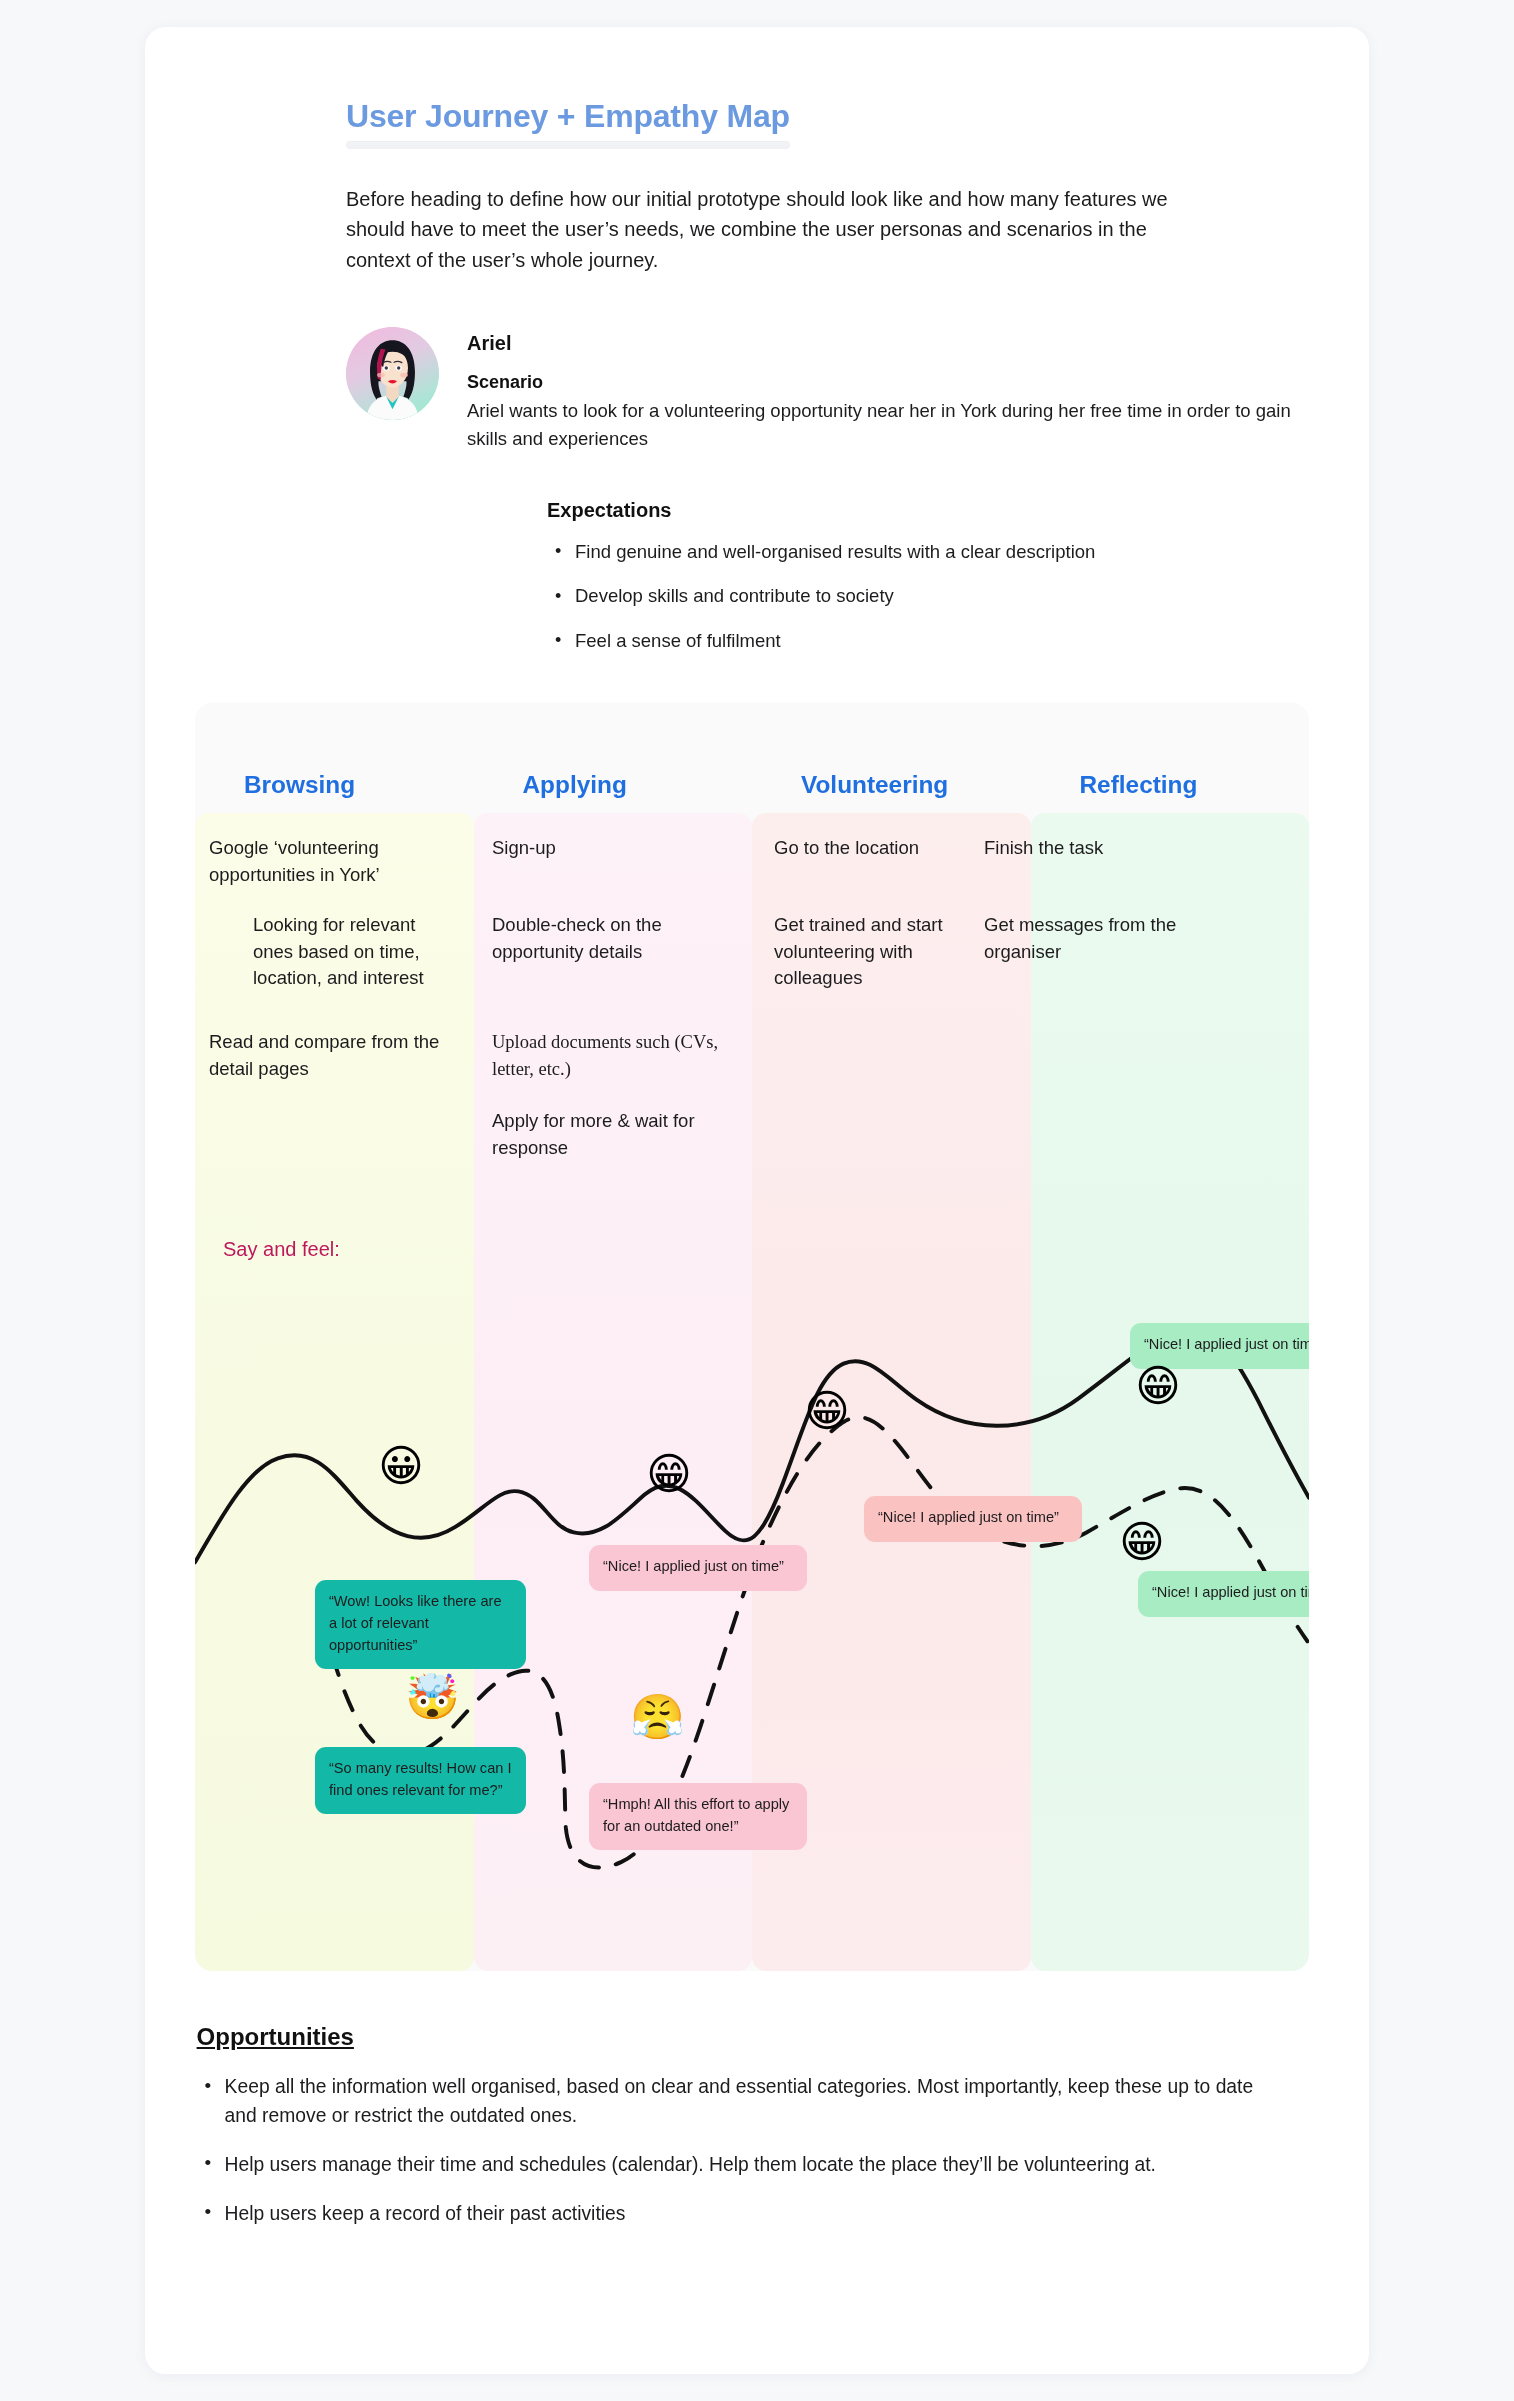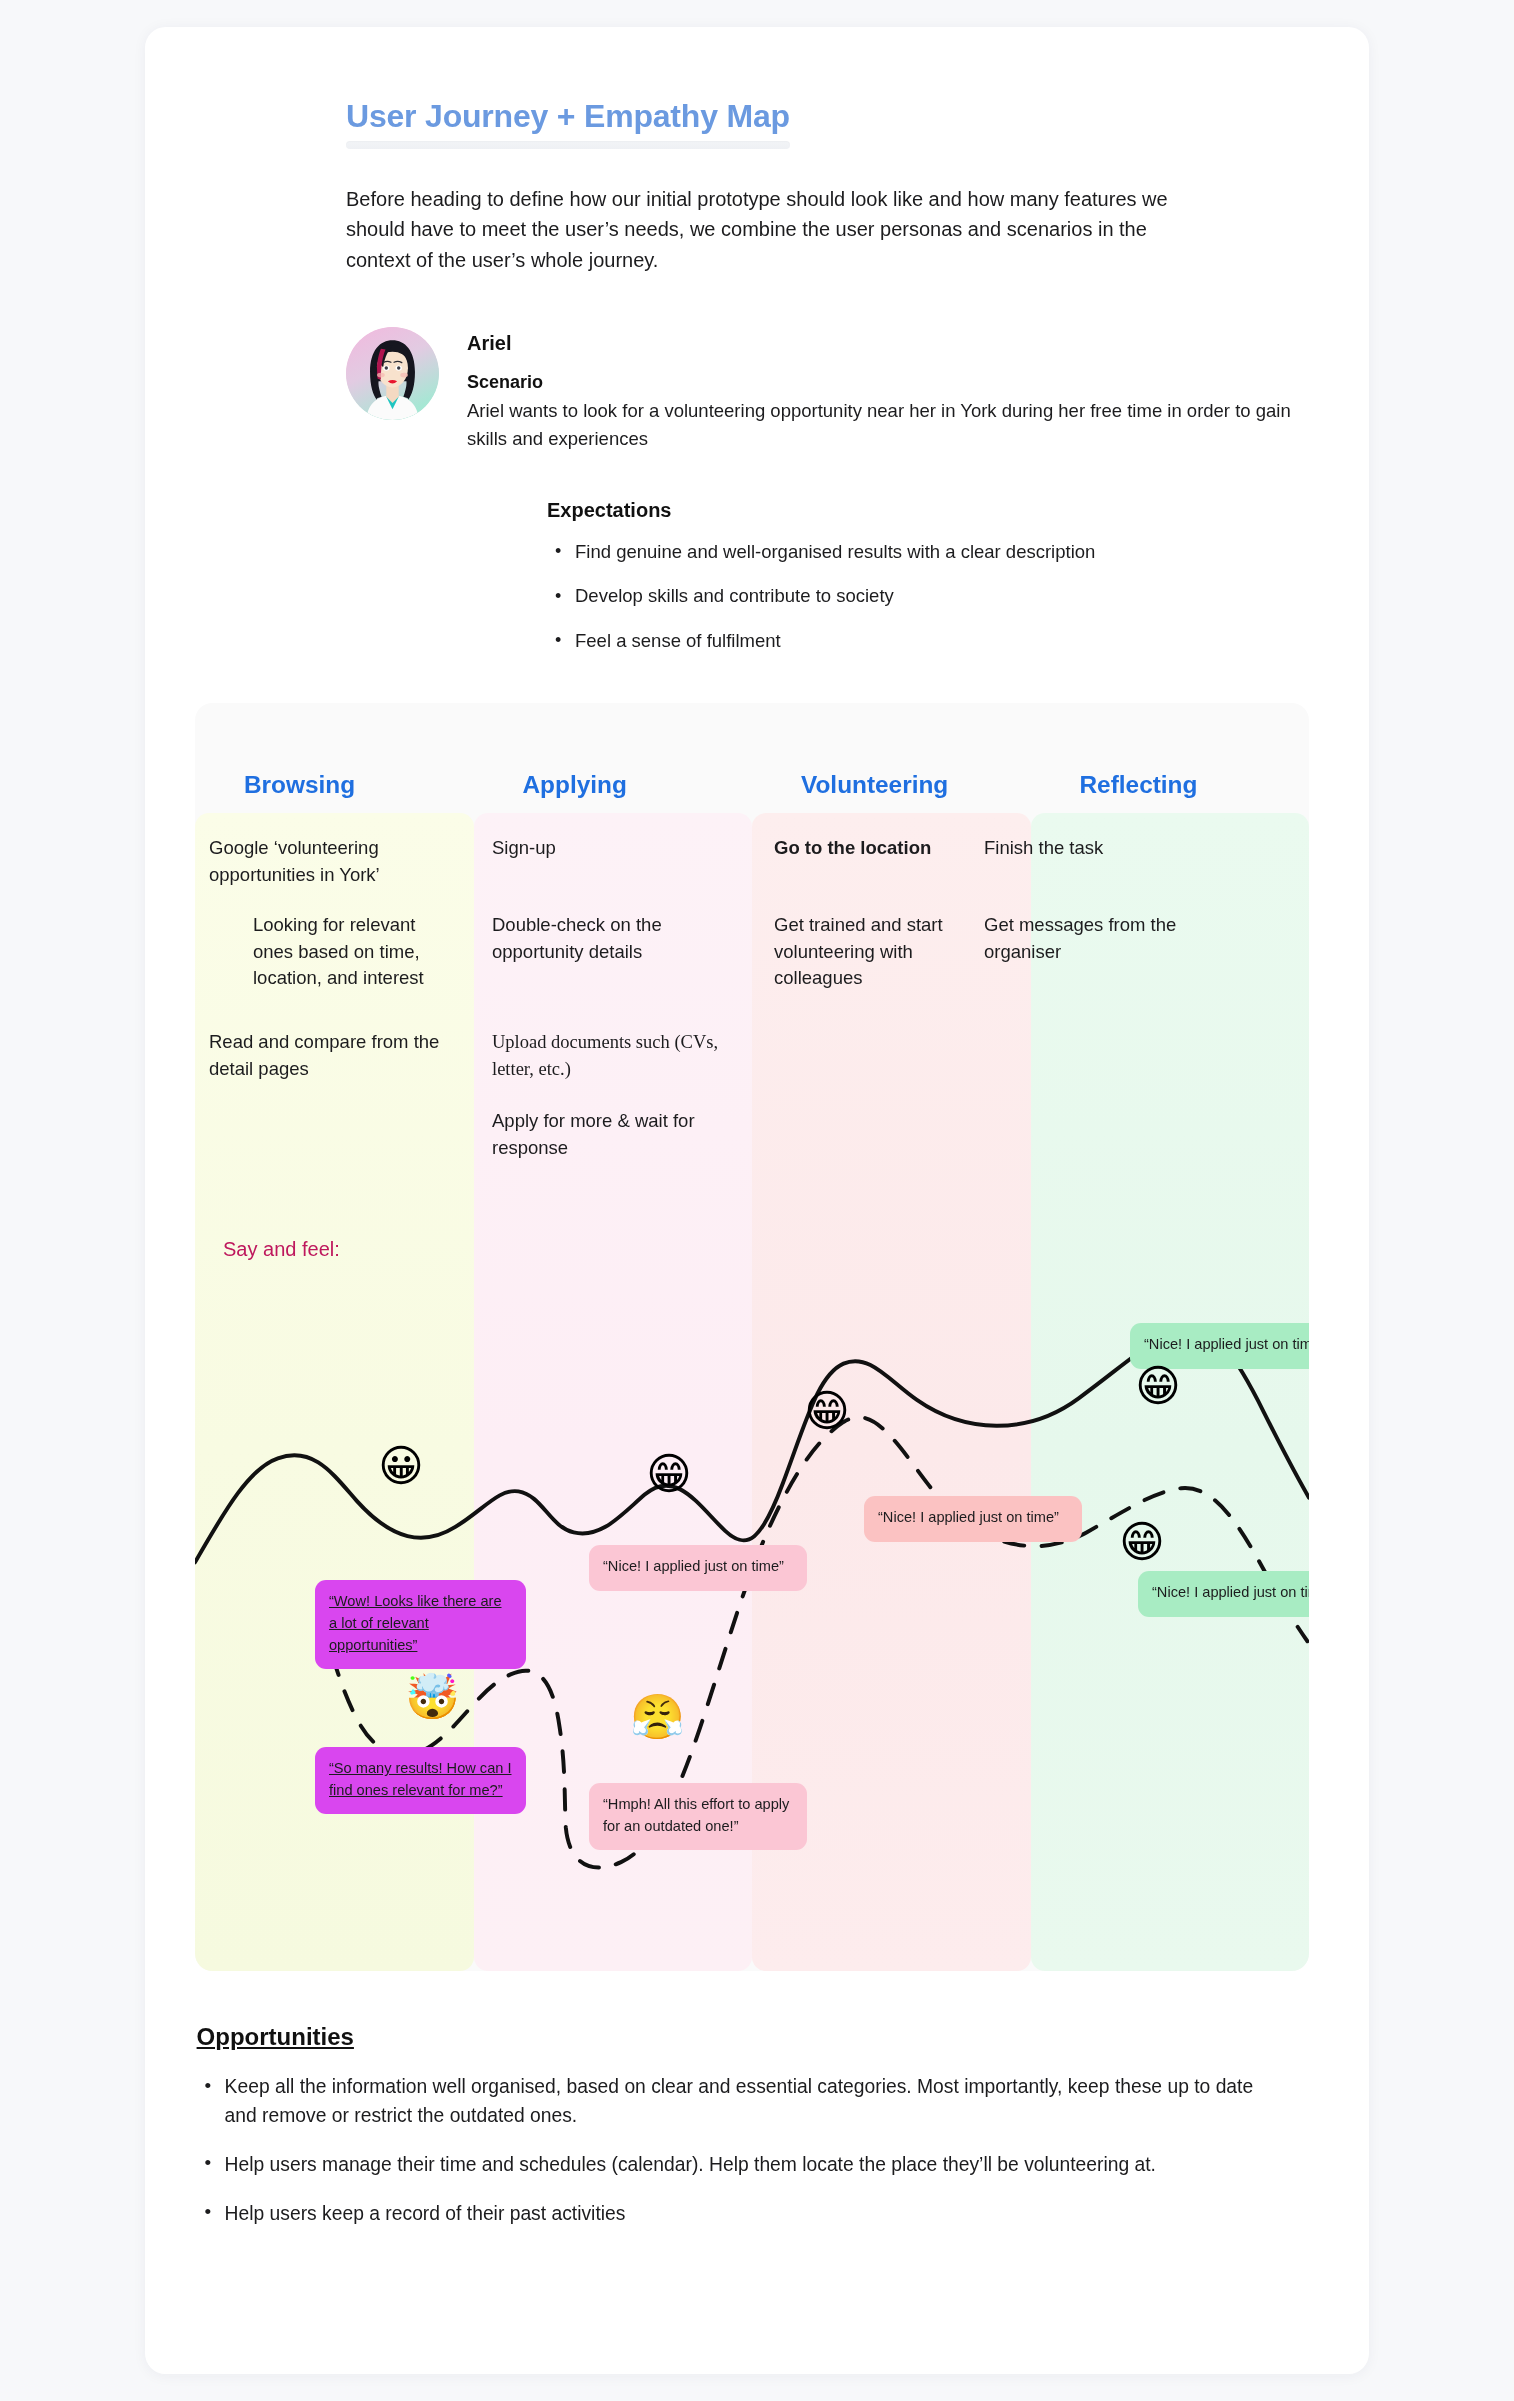--- a/index.html
+++ b/index.html
@@ -177,21 +177,21 @@
   
   .bubble {
     position: absolute;
     border-radius: 11px;
     padding: 11px 14px 12.6px 14px;
     font-size: 14.6px;
     line-height: 1.48;
     color: #1c1c1e;
     z-index: 5;
   }
-  .bub-yellow { background: #d946ef; text-decoration: underline; }
+  .bub-yellow { background: #14b8a6; }
   .bub-pink   { background: #fbc6d4; }
   .bub-rose   { background: #fbc2c2; }
   .bub-green  { background: #a8ecc3; }
 
   .emoji {
     position: absolute;
     z-index: 6;
     line-height: 1;
     font-family: "DejaVu Sans", sans-serif;
   }
@@ -328,21 +328,21 @@
       </div>
 
       <div class="col-body" style="left:297px; top:132px; width:237px;">
         <div class="step" style="position:absolute; top:0;">Sign-up</div>
         <div class="step" style="position:absolute; top:77px;">Double-check on the opportunity details</div>
         <div class="step" style="position:absolute; top:194px;font-family:Liberation Serif, serif;">Upload documents such (CVs, letter, etc.)</div>
         <div class="step" style="position:absolute; top:273px;">Apply for more &amp; wait for response</div>
       </div>
 
       <div class="col-body" style="left:579px; top:132px; width:229px;">
-        <div class="step" style="position:absolute; top:0;font-weight:bold;">Go to the location</div>
+        <div class="step" style="position:absolute; top:0;">Go to the location</div>
         <div class="step" style="position:absolute; top:77px;">Get trained and start volunteering with colleagues</div>
       </div>
 
       <div class="col-body" style="left:789px; top:132px; width:229px;">
         <div class="step" style="position:absolute; top:0;">Finish the task</div>
         <div class="step" style="position:absolute; top:77px;">Get messages from the organiser</div>
       </div>
 
       <div class="sayfeel">Say and feel:</div>
 

